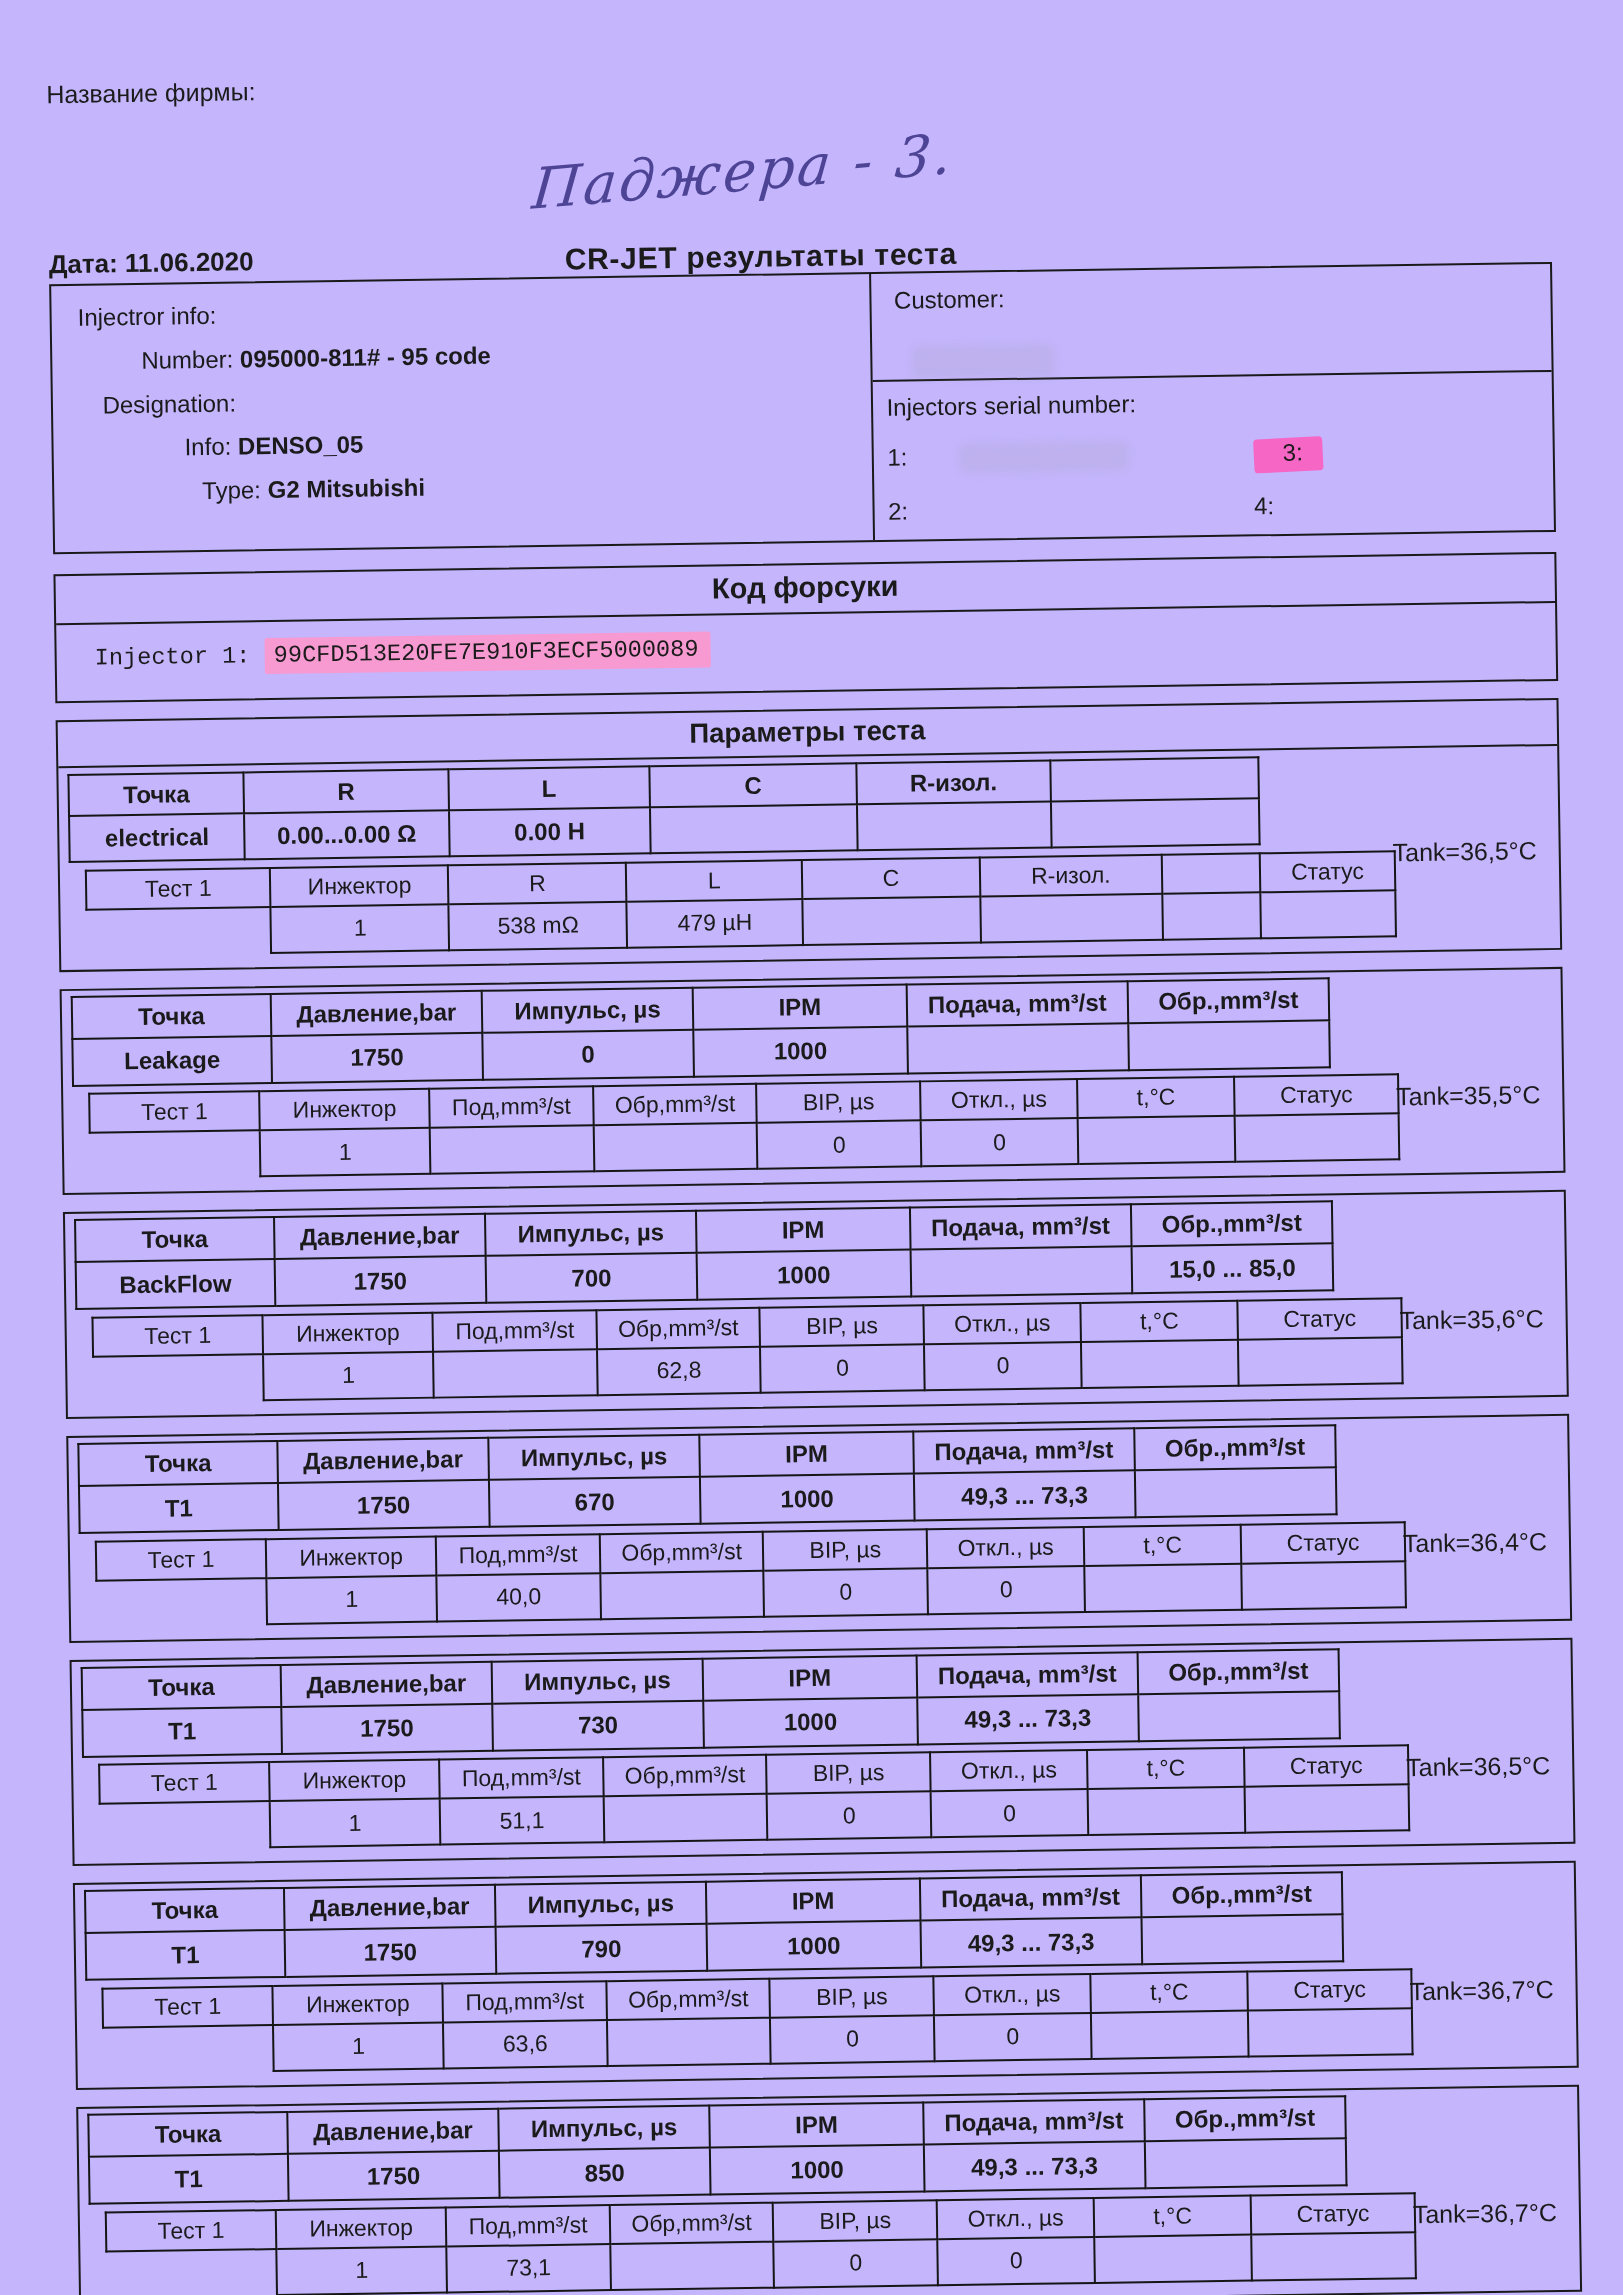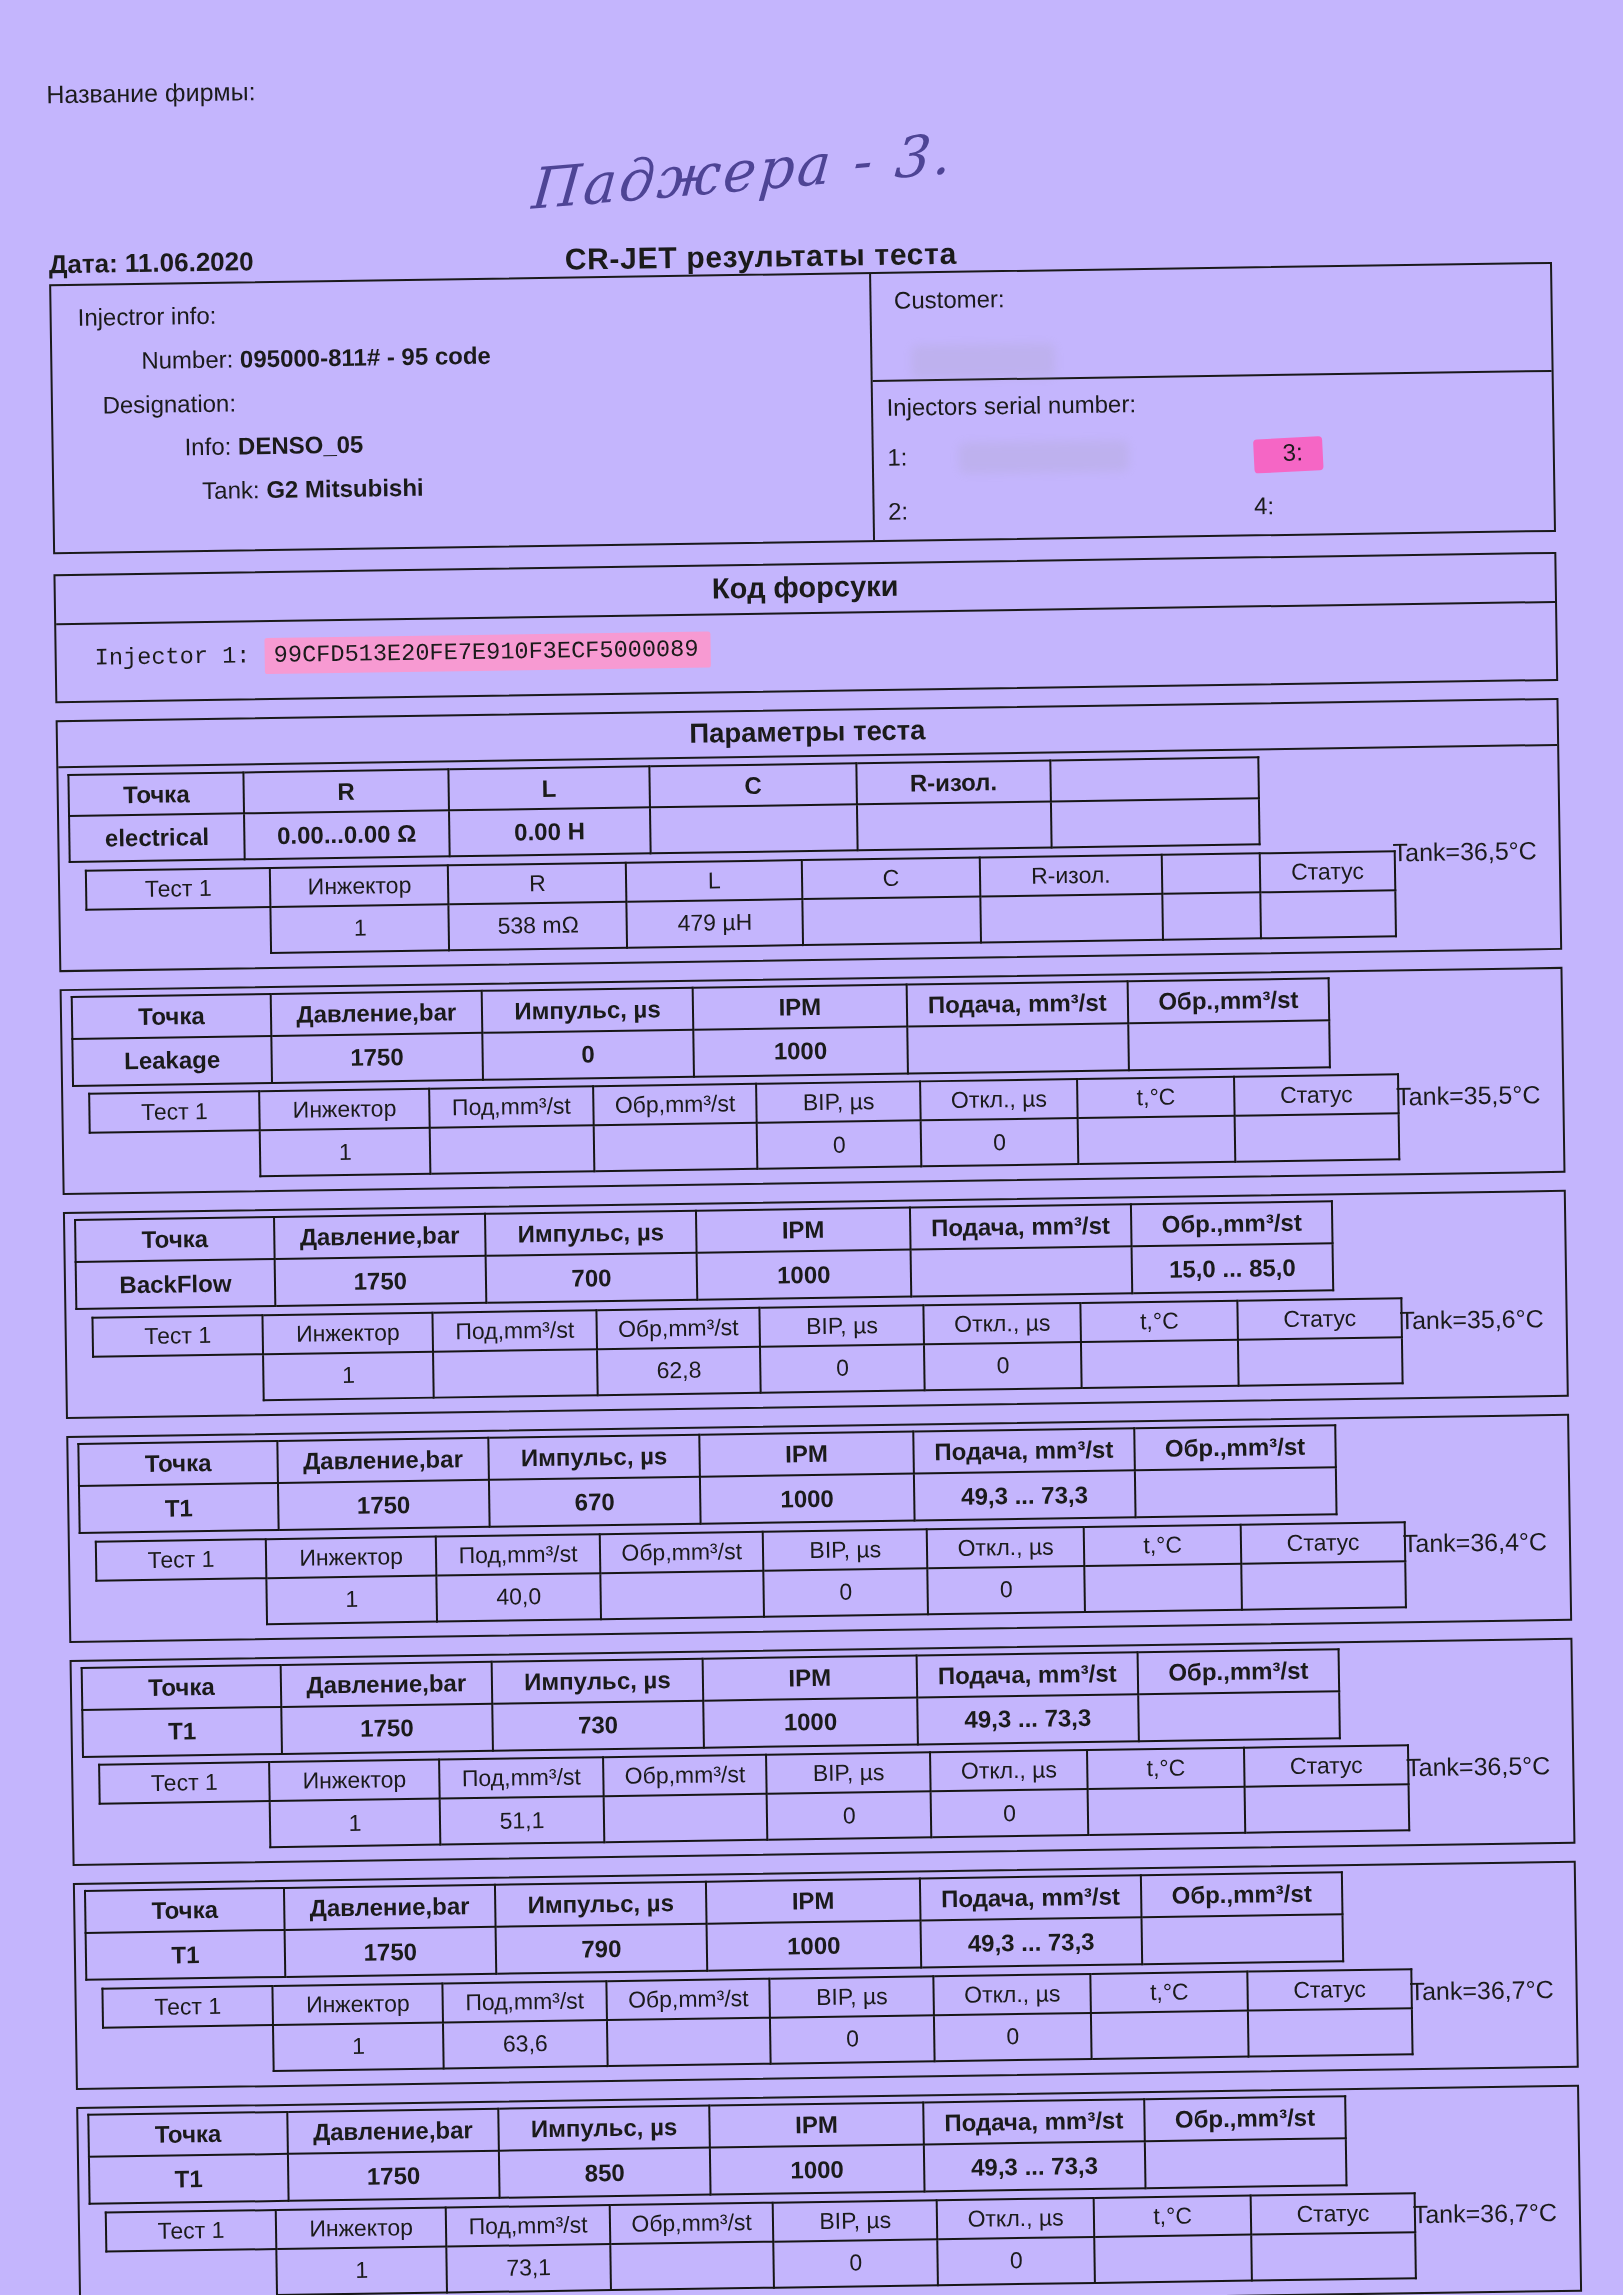--- a/index.html
+++ b/index.html
@@ -89,21 +89,21 @@
     <div class="date-line"><span>Дата:</span>&nbsp;<span>11.06.2020</span></div>
     <h1 class="doc-title">CR-JET результаты теста</h1>
   </div>
 
   <div class="info-box">
     <div class="info-left">
       <div class="row">Injectror info:</div>
       <div class="row ind1"><span>Number:</span> <span class="b">095000-811# - 95 code</span></div>
       <div class="row ind2">Designation:</div>
       <div class="row ind3"><span>Info:</span> <span class="b">DENSO_05</span></div>
-      <div class="row ind4"><span>Tank:</span> <span class="b">G2 Mitsubishi</span></div>
+      <div class="row ind4"><span>Type:</span> <span class="b">G2 Mitsubishi</span></div>
     </div>
     <div class="info-right">
       <div class="artifact" style="width:144px;height:34px;left:39px;top:72px;"></div>
       <div class="artifact" style="width:170px;height:31px;left:85px;top:170px;"></div>
       <div class="customer-area">Customer:</div>
       <div class="serial-area">
         <div>Injectors serial number:</div>
         <div class="serial-grid">
           <span>1:</span>
           <span><span class="hl-pink" id="hl3" style="background: rgb(245, 102, 197);">3:</span></span>

